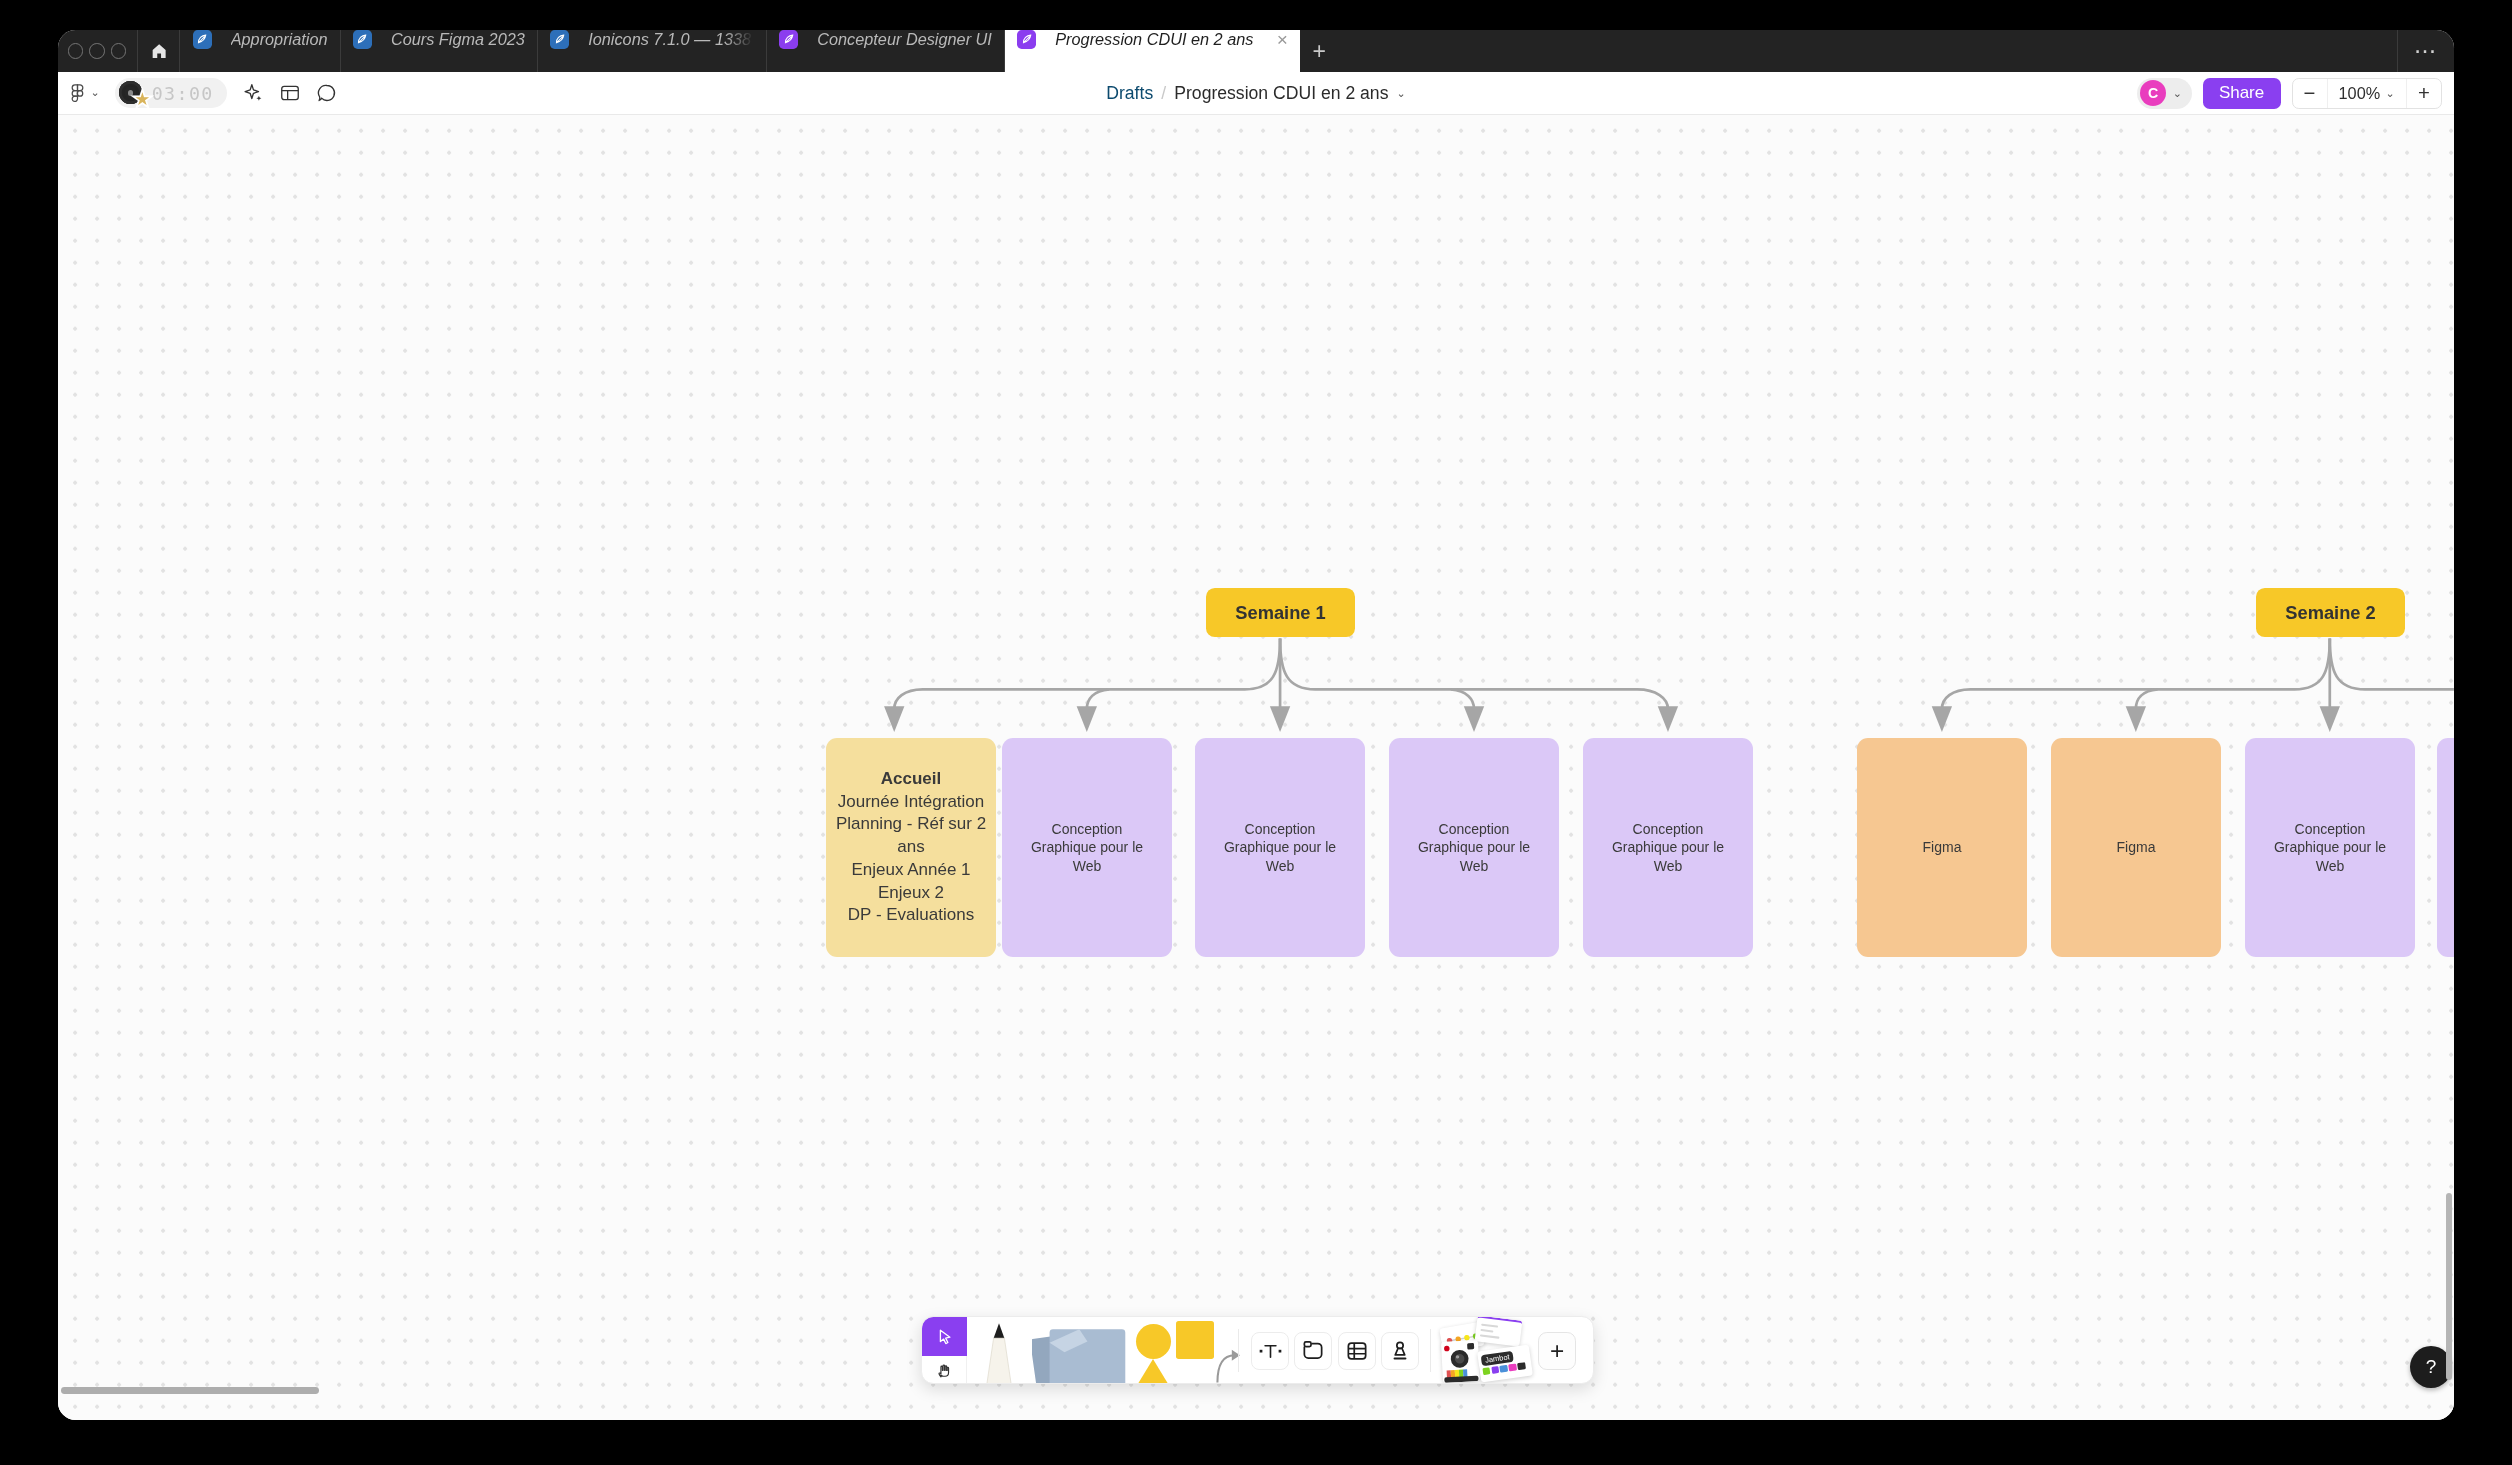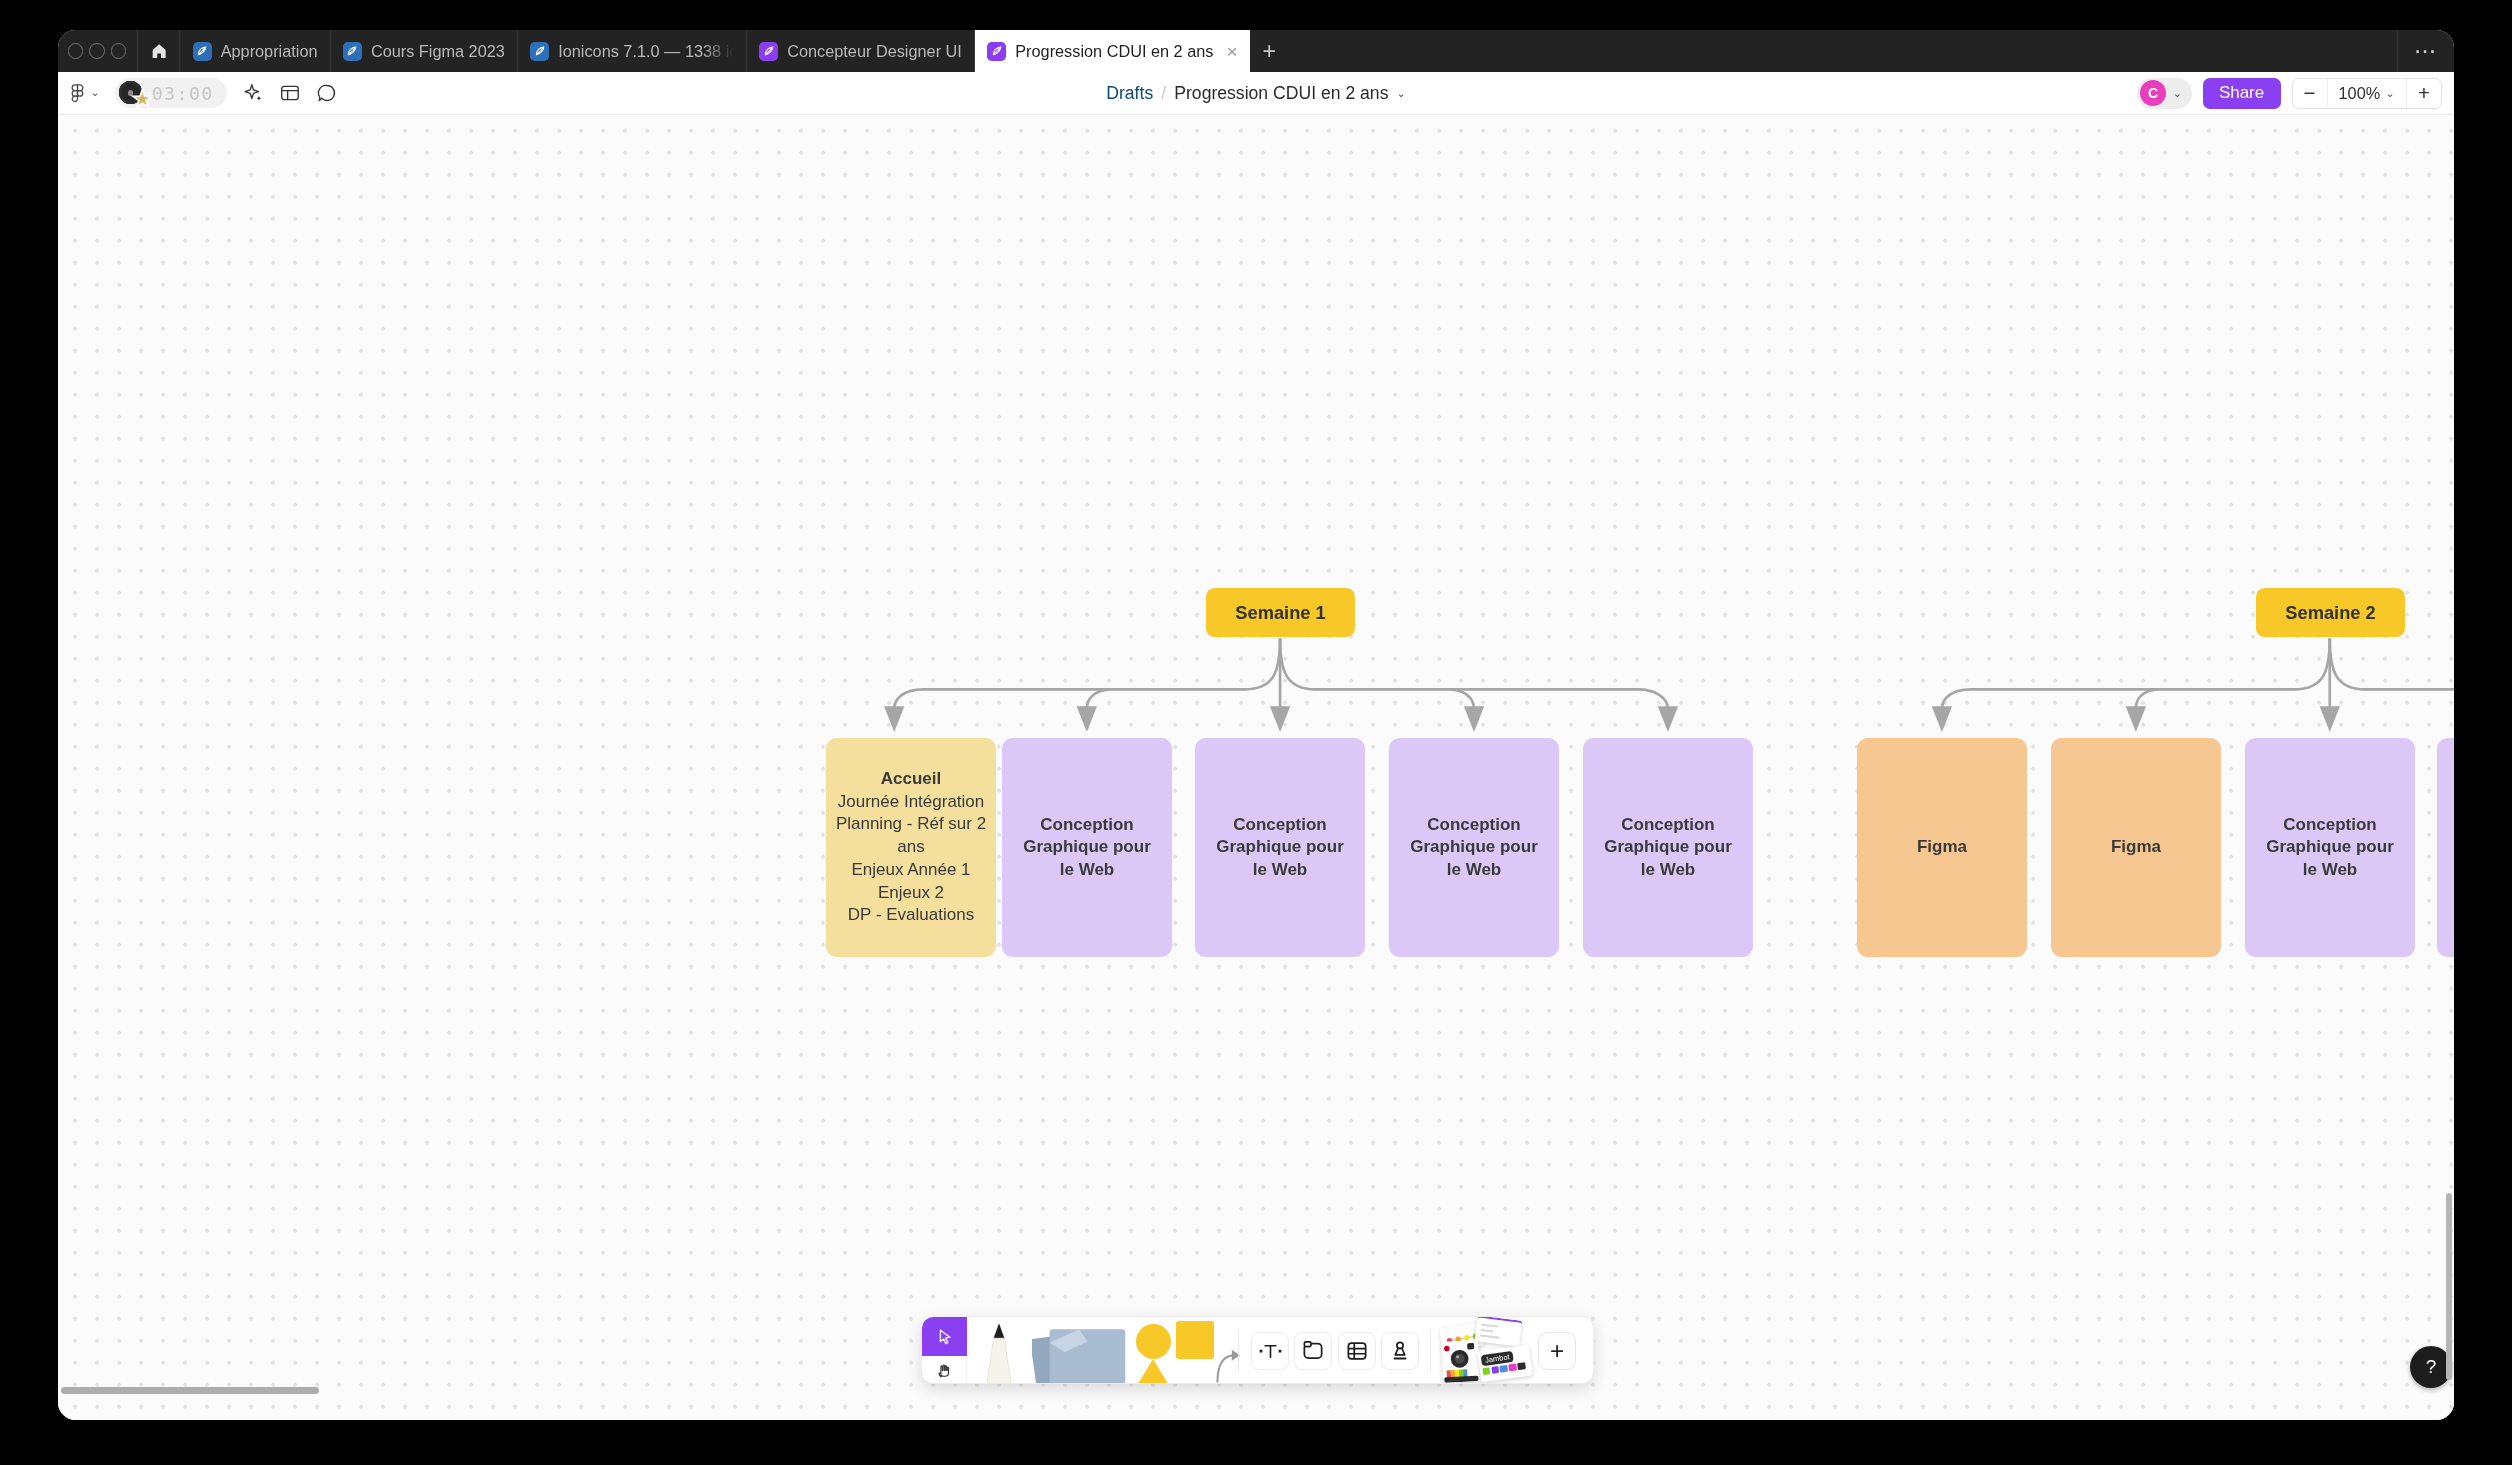--- a/index.html
+++ b/index.html
@@ -8,22 +8,22 @@
 
   
   .window { position:absolute; left:58px; top:30px; width:2396px; height:1390px;
     border-radius:17.6px; overflow:hidden; background:#FBFBFB; display:flex; flex-direction:column; }
 
   
   .tabbar { height:42px; background:#232323; display:flex; align-items:stretch; flex:none; }
   .traffic { display:flex; align-items:center; gap:6.1px; padding:0 11px 0 9.5px; border-right:0.7px solid #3B3B3B; }
   .light { width:15.6px; height:15.6px; border-radius:50%; border:1.4px solid #757575; }
   .homebtn { width:42px; display:flex; align-items:center; justify-content:center; border-right:0.7px solid #3B3B3B; }
-  .tab { display:flex; align-items:center; gap:9px; padding:0 12.2px; border-right:0.7px solid #3B3B3B;
-    color:#B9B9B9; font-size:16.3px; white-space:nowrap; overflow:hidden; flex:none; }
+  .tab { display:flex; align-items:flex-start; gap:19px; padding:0 12.2px; border-right:0.7px solid #3B3B3B;
+    color:#B9B9B9; font-size:16.3px; white-space:nowrap; overflow:hidden; flex:none;font-style:italic; }
   .tab .ticon { width:19px; height:19px; border-radius:4.7px; flex:none; display:flex; align-items:center; justify-content:center; }
   .ticon.blue { background:#2D6FB9; } .ticon.purple { background:#8B3DEF; }
   .tab.active { background:#FFFFFF; color:#1F1F1F; border-right:none; }
   .tab-label { overflow:hidden; }
   .tab-label.fade { -webkit-mask-image:linear-gradient(90deg,#000 82%,transparent); mask-image:linear-gradient(90deg,#000 82%,transparent); }
   .tab-close { color:#9A9A9A; font-size:19px; margin-left:4.1px; line-height:1; }
   .newtab { width:39px; display:flex; align-items:center; justify-content:center; color:#C9C9C9; font-size:23px; }
   .tab-spacer { flex:1; }
   .overflowbtn { width:57px; display:flex; align-items:center; justify-content:center;
     color:#D0D0D0; font-size:23px; letter-spacing:1.4px; border-left:0.7px solid #3B3B3B; }
@@ -56,21 +56,21 @@
   
   .canvas { position:relative; flex:1; overflow:hidden; background-color:#FBFBFB;
     background-image:radial-gradient(circle,#E2E2E2 1.7px,transparent 1.8px); background-size:22px 22px; background-position:6.1px 4.7px; }
   .connectors { position:absolute; left:0; top:0; }
   .week { position:absolute; width:149px; height:49px; border-radius:8.8px; background:#F7C828;
     display:flex; align-items:center; justify-content:center; font-size:18.3px; font-weight:600; color:#333; }
   .card { position:absolute; top:623px; width:170px; height:219px; border-radius:11px;
     display:flex; flex-direction:column; align-items:center; justify-content:center;
     text-align:center; color:#3A3A3A; }
   .card.yellow { background:#F5DF9D; } .card.purple { background:#DBC8F7; } .card.orange { background:#F6C791; }
-  .card-label { font-size:17px; font-weight:700; line-height:1.3; padding:0 17.6px; }
+  .card-label { font-size:14px; font-weight:400; line-height:1.3; padding:0 17.6px; }
   .card-title { font-size:17px; font-weight:700; line-height:1.34; }
   .card-item { font-size:17px; font-weight:400; line-height:1.34; padding:0 9.5px; }
 
   
   .fj-toolbar { position:absolute; left:863px; top:1201px; width:673px; height:68px; background:#fff;
     border:0.7px solid #ECECEC; border-radius:12.2px; box-shadow:0 5.4px 16.3px rgba(0,0,0,.13); overflow:hidden; }
   .sel-col { position:absolute; left:0; top:0; width:45px; height:68px; border-right:0.7px solid #F0F0F0; }
   .sel-tile { position:absolute; left:0; top:0; width:45px; height:39px; background:#8A3FF0; border-radius:11.5px 0 0 0;
     display:flex; align-items:center; justify-content:center; }
   .hand-tile { position:absolute; left:0; top:39px; width:45px; height:28.5px; display:flex; align-items:center; justify-content:center; }

